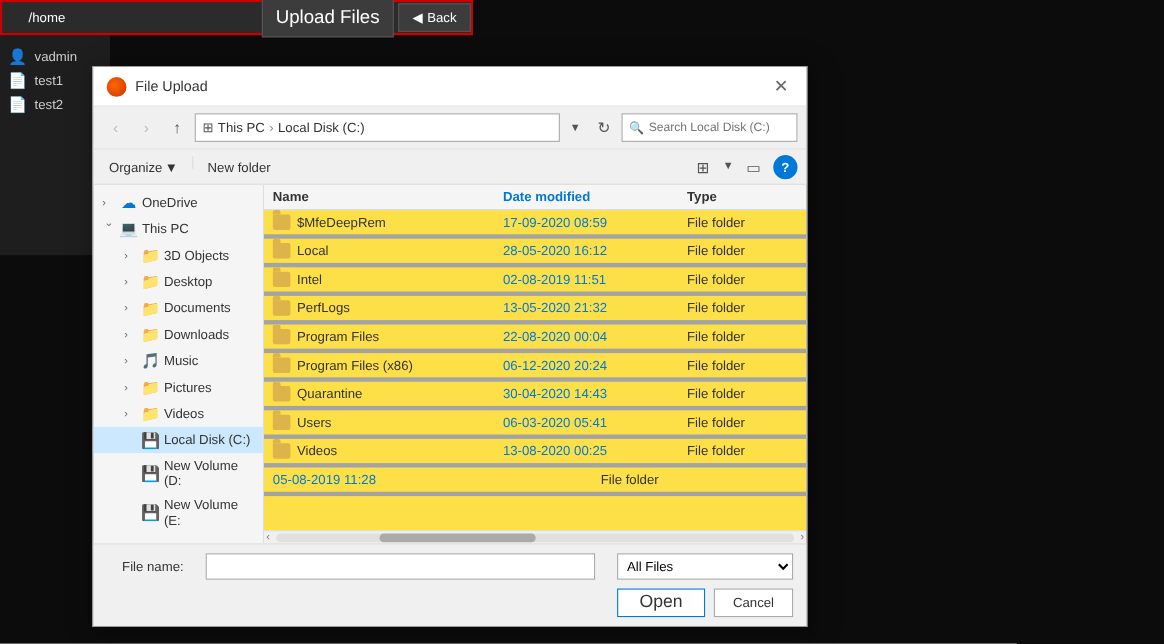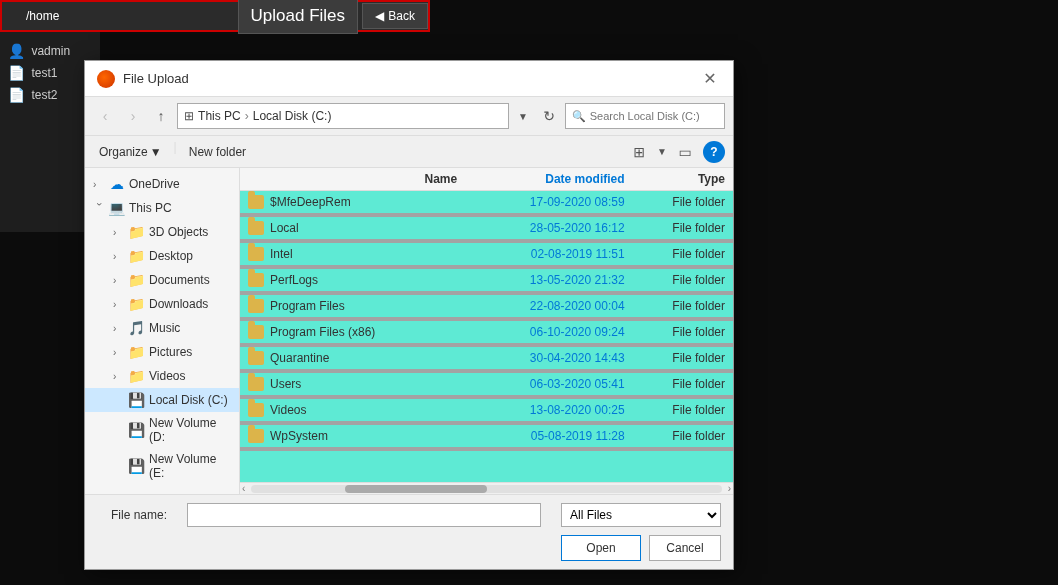--- a/index.html
+++ b/index.html
@@ -358,22 +358,21 @@
     .sidebar-subitem {
       padding-left: 28px;
     }
 
     
     .file-area {
       flex: 1;
       overflow: hidden;
       display: flex;
       flex-direction: column;
-      background: #5eead4;
-      text-align: right;
+      background: #fde047;
     }
 
     .file-area-inner {
       flex: 1;
       overflow-y: auto;
       overflow-x: hidden;
     }
 
     
     .file-header {
@@ -500,21 +499,21 @@
       justify-content: flex-end;
       gap: 8px;
     }
 
     .btn-open {
       width: 80px;
       height: 26px;
       background: #fff;
       border: 1px solid #0078d7;
       color: #333;
-      font-size: 12px;
+      font-size: 16px;
       cursor: pointer;
     }
 
     .btn-cancel {
       width: 72px;
       height: 26px;
       background: #fff;
       border: 1px solid #aaa;
       color: #333;
       font-size: 12px;
@@ -733,21 +732,21 @@
               <span>Program Files</span>
             </div>
           <div class="file-date">22-08-2020 00:04</div>
           <div class="file-type">File folder</div>
         </div>
         <div class="file-row">
           <div class="file-name">
               <div class="folder-icon-sm"></div>
               <span>Program Files (x86)</span>
             </div>
-          <div class="file-date">06-10-2020 09:24</div>
+          <div class="file-date">06-12-2020 20:24</div>
           <div class="file-type">File folder</div>
         </div>
         <div class="file-row">
           <div class="file-name">
               <div class="folder-icon-sm"></div>
               <span>Quarantine</span>
             </div>
           <div class="file-date">30-04-2020 14:43</div>
           <div class="file-type">File folder</div>
         </div>
@@ -761,24 +760,20 @@
         </div>
         <div class="file-row">
           <div class="file-name">
               <div class="folder-icon-sm"></div>
               <span>Videos</span>
             </div>
           <div class="file-date">13-08-2020 00:25</div>
           <div class="file-type">File folder</div>
         </div>
         <div class="file-row">
-          <div class="file-name">
-              <div class="folder-icon-sm"></div>
-              <span>WpSystem</span>
-            </div>
           <div class="file-date">05-08-2019 11:28</div>
           <div class="file-type">File folder</div>
         </div>
       </div>
 
       <div class="file-area-scrollbar">
         <span style="font-size:10px;color:#777;padding:0 2px;">‹</span>
         <div class="scrollbar-track">
           <div class="scrollbar-thumb"></div>
         </div>

